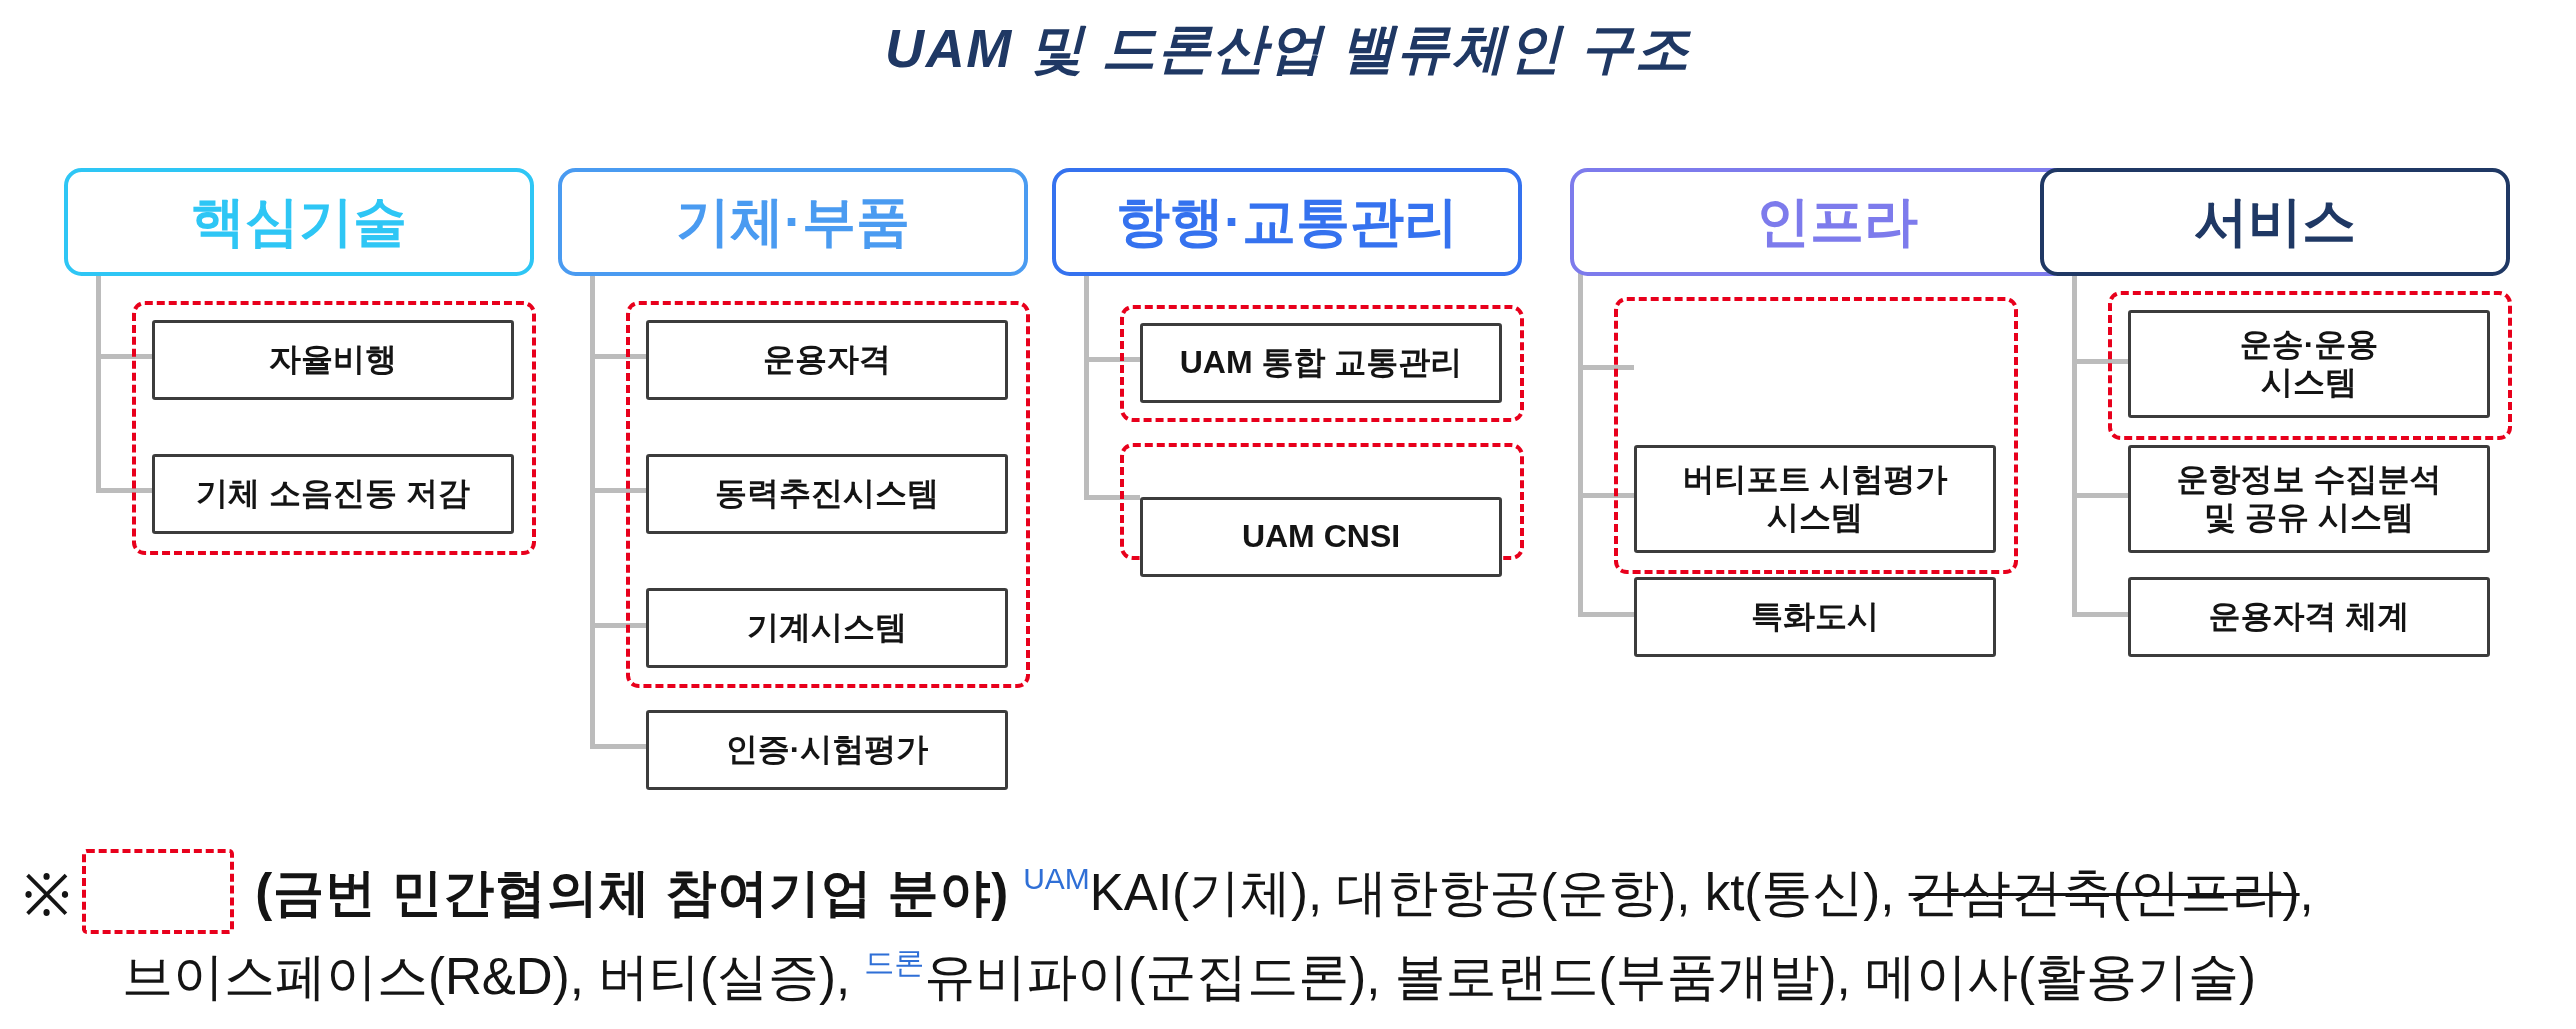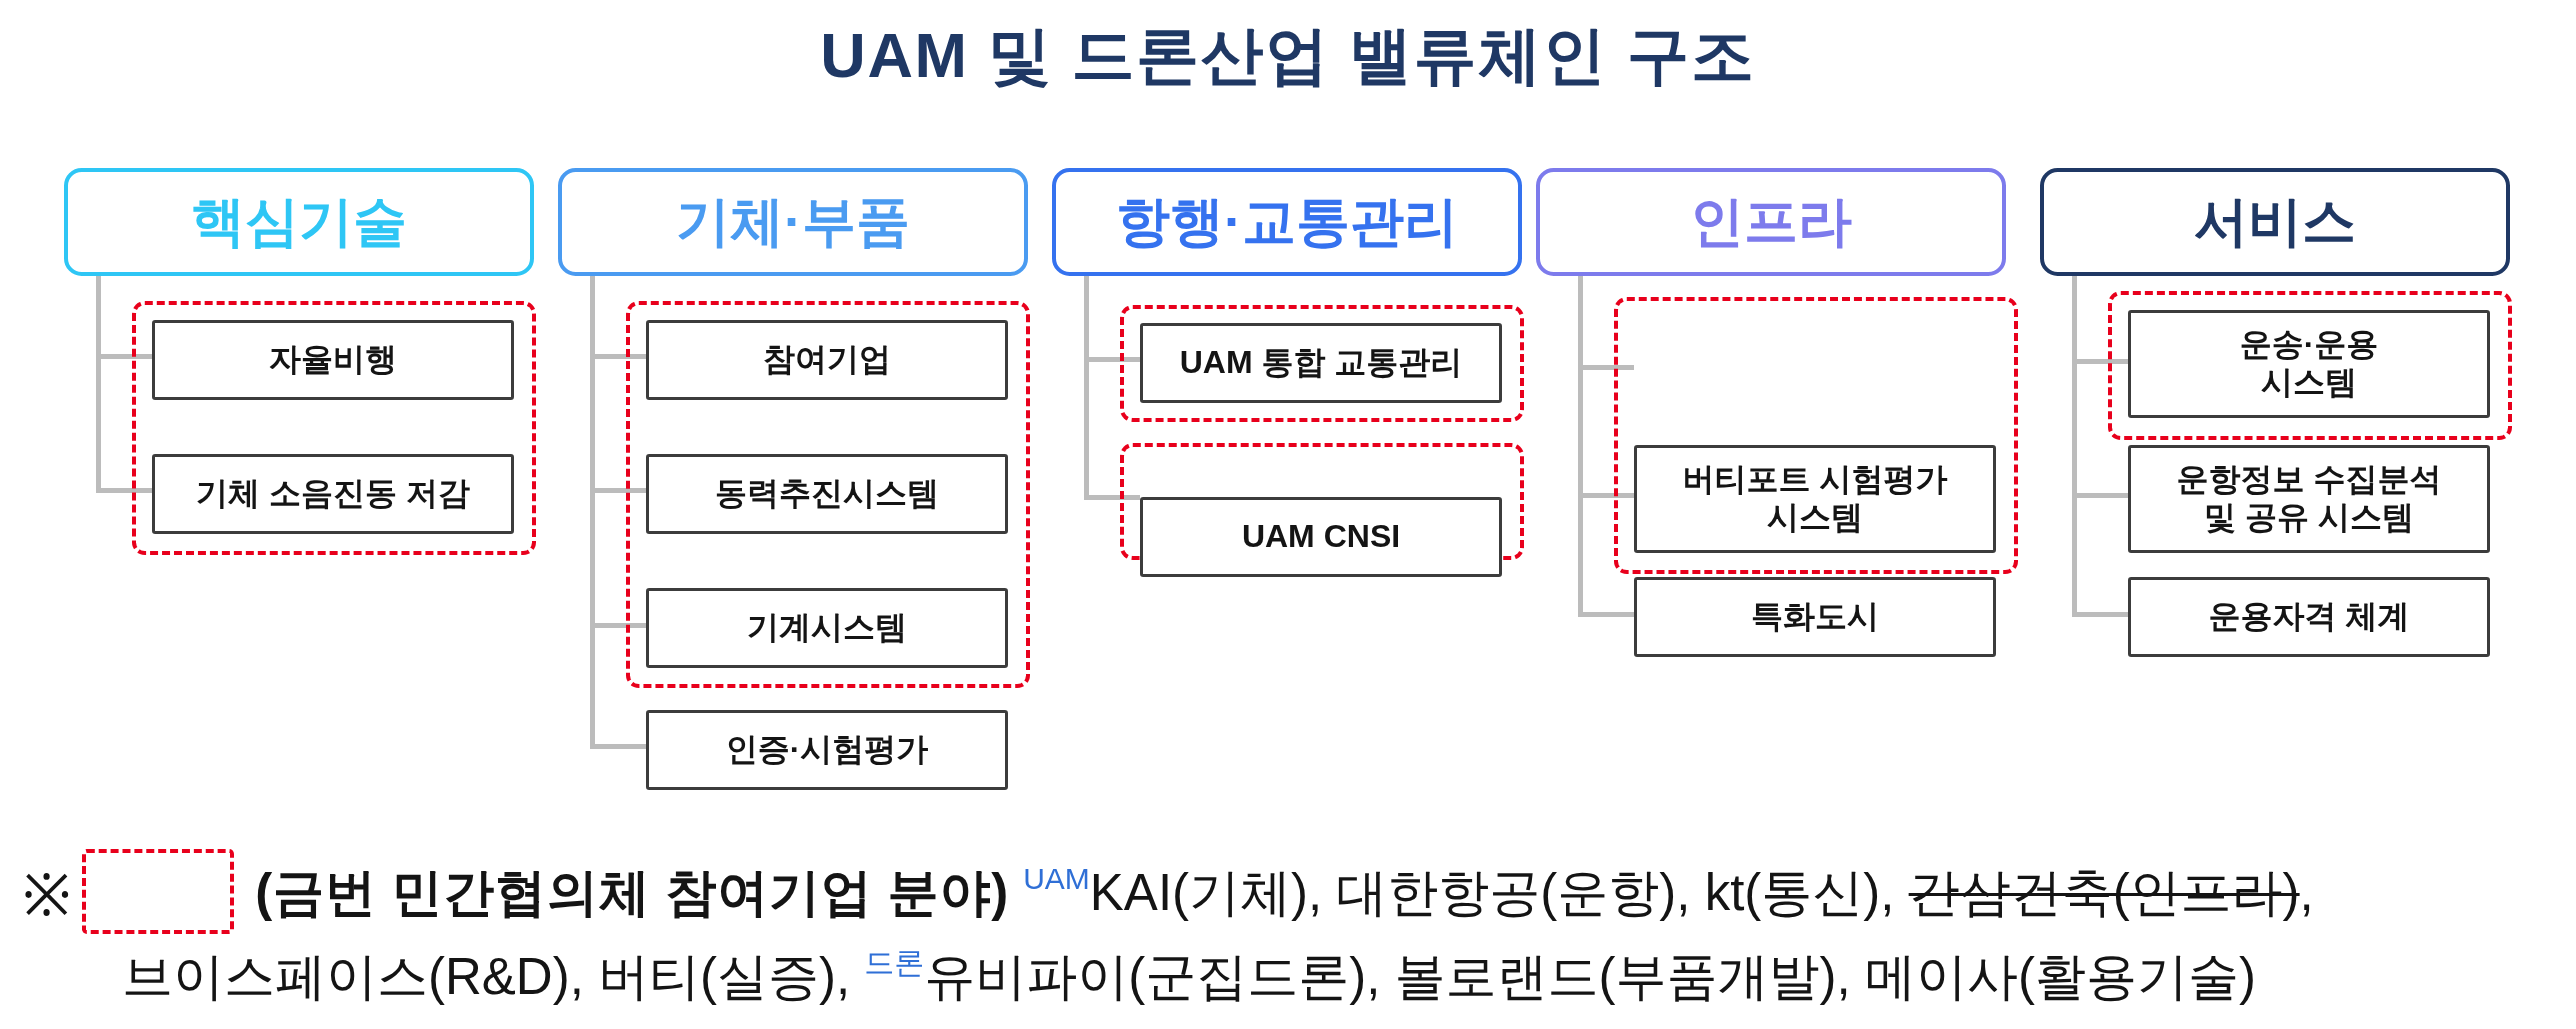--- a/index.html
+++ b/index.html
@@ -2,21 +2,21 @@
 <html style="font-size:12.8px"><head>
 <meta charset="utf-8">
 <style>
   html,body { margin:0; padding:0; background:#ffffff; }
   .canvas {
     position:relative; width:2576px; height:1030px; background:#ffffff;
     font-family:"Liberation Sans", sans-serif; overflow:hidden;
   }
   .title {
     position:absolute; top:12.8px; left:0; width:100%; text-align:center;
-    font-size:63px; font-weight:800; color:#1f3864; letter-spacing:1.6px;
+    font-size:54px; font-weight:800; color:#1f3864; letter-spacing:1.6px;font-style:italic;
   }
   .hdr {
     position:absolute; height:100px; width:462px; background:#fff;
     border:4.8px solid var(--accent); border-radius:17.6px;
     display:flex; align-items:center; justify-content:center;
     font-size:54px; font-weight:800; color:var(--accent); z-index:3;
   }
   .node {
     position:absolute; background:#fff; border:3.2px solid #3c3c3c; border-radius:3.2px;
     display:flex; align-items:center; justify-content:center; text-align:center;
@@ -55,35 +55,35 @@
   <div class="node" style="left:152px; top:320px; width:356px; height:74px;">자율비행</div>
   <div class="node" style="left:152px; top:454px; width:356px; height:74px;">기체 소음진동 저감</div>
 
   <div class="hdr" style="left:558px; top:168px; --accent:#4a9bf1;">기체·부품</div>
   <div class="vline" style="left:590px; top:268px; height:479px;"></div>
   <div class="hline" style="left:590px; top:354px; width:56px;"></div>
   <div class="hline" style="left:590px; top:488px; width:56px;"></div>
   <div class="hline" style="left:590px; top:623px; width:56px;"></div>
   <div class="hline" style="left:590px; top:744px; width:56px;"></div>
   <div class="dashed" style="left:626px; top:301px; width:396px; height:379px;"></div>
-  <div class="node" style="left:646px; top:320px; width:356px; height:74px;">참여기업</div>
+  <div class="node" style="left:646px; top:320px; width:356px; height:74px;">운용자격</div>
   <div class="node" style="left:646px; top:454px; width:356px; height:74px;">동력추진시스템</div>
   <div class="node" style="left:646px; top:588px; width:356px; height:74px;">기계시스템</div>
   <div class="node" style="left:646px; top:710px; width:356px; height:74px;">인증·시험평가</div>
 
   <div class="hdr" style="left:1052px; top:168px; --accent:#3572ef;">항행·교통관리</div>
   <div class="vline" style="left:1084px; top:268px; height:229px;"></div>
   <div class="hline" style="left:1084px; top:357px; width:56px;"></div>
   <div class="hline" style="left:1084px; top:495px; width:56px;"></div>
   <div class="dashed" style="left:1120px; top:305px; width:396px; height:109px;"></div>
   <div class="dashed" style="left:1120px; top:443px; width:396px; height:109px;"></div>
   <div class="node" style="left:1140px; top:323px; width:356px; height:74px;">UAM 통합 교통관리</div>
   <div class="node" style="left:1140px; top:461px; width:356px; height:74px;margin-top:36px;">UAM CNSI</div>
 
-  <div class="hdr" style="left:1536px; top:168px; --accent:#7d7bec;">인프라</div>
+  <div class="hdr" style="left:1570px; top:168px;padding-left:32px; --accent:#7d7bec;">인프라</div>
   <div class="vline" style="left:1578px; top:268px; height:346px;"></div>
   <div class="hline" style="left:1578px; top:365px; width:56px;"></div>
   <div class="hline" style="left:1578px; top:493px; width:56px;"></div>
   <div class="hline" style="left:1578px; top:612px; width:56px;"></div>
   <div class="dashed" style="left:1614px; top:297px; width:396px; height:269px;"></div>
   <div class="node" style="left:1634px; top:445px; width:356px; height:102px;">버티포트 시험평가
 시스템</div>
   <div class="node" style="left:1634px; top:577px; width:356px; height:74px;">특화도시</div>
 
   <div class="hdr" style="left:2040px; top:168px; --accent:#1f3864;">서비스</div>

